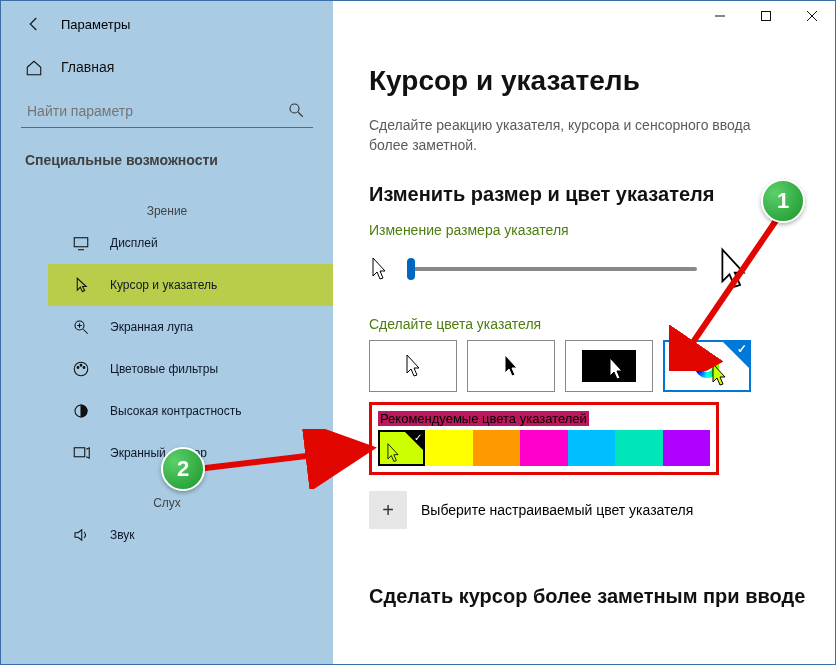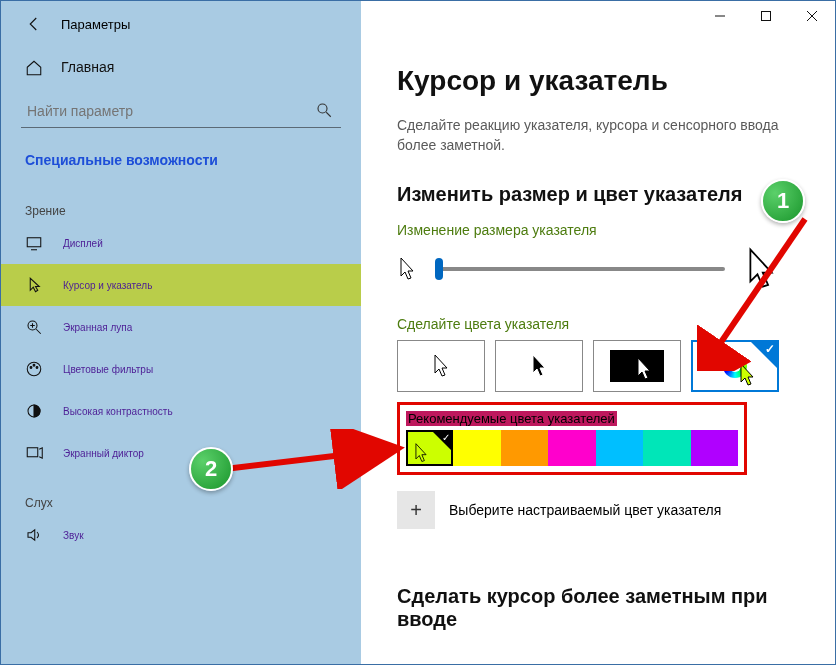--- a/index.html
+++ b/index.html
@@ -6,31 +6,31 @@
   body { background: #fff; }
   .window { width: 836px; height: 665px; border: 1px solid #3a6ea5; position: relative; display: flex; overflow: hidden; }
 
   
   .watermark { position: absolute; top: 16px; left: 284px; display: flex; align-items: center; font-size: 32px; color: #888; letter-spacing: 2px; opacity: 0.55; z-index: 0; pointer-events: none; font-weight: 300;}
   .watermark .win-tile { display: inline-grid; grid-template-columns: 14px 14px; grid-template-rows: 14px 14px; gap: 2px; margin-right: 6px; }
   .watermark .win-tile span { background: #a9cbe3; }
   .watermark .dot { color: #5aa0d6; }
 
   
-  .sidebar { width: 360px; background: #a9cbe3; padding: 14px 0 0 0; position: relative; z-index: 1; display: flex; flex-direction: column; }
+  .sidebar { width: 332px; background: #a9cbe3; padding: 14px 0 0 0; position: relative; z-index: 1; display: flex; flex-direction: column; }
   .sb-row { display: flex; gap: 18px; padding: 10px 24px; font-size: 14px; color: #111; }
   .sb-header { display:flex; align-items:center; gap: 18px; padding: 0 24px 16px 24px; }
   .sb-header .title { font-size: 13px; }
   .sb-back { width: 18px; height: 18px; }
   .sb-search { margin: 8px 20px 18px 20px; position: relative; }
   .sb-search input { width: 100%; background: transparent; border: none; border-bottom: 1px solid #5b6a76; padding: 8px 30px 8px 6px; font-size: 14px; color: #333; outline: none; }
   .sb-search .mag { position: absolute; right: 8px; top: 6px; }
-  .sb-category { padding: 6px 24px 14px 24px; font-size: 14px; font-weight: 600; color: #1d4ed8; }
-  .sb-group { padding: 22px 24px 4px 24px; font-size: 12px; color: #444; }
-  .sb-item { display: flex; align-items: center; gap: 20px; padding: 12px 24px; font-size: 10px; color: #4c1d95; cursor: pointer; }
+  .sb-category { padding: 6px 24px 14px 24px; font-size: 14px; font-weight: 600; color: #404040; }
+  .sb-group { padding: 22px 24px 4px 24px; font-size: 12px; color: #444; text-align: center; }
+  .sb-item { display: flex; align-items: center; gap: 20px; padding: 12px 24px; font-size: 12px; color: #0f172a; cursor: pointer; margin-left: 47px; }
   .sb-item svg { width: 18px; height: 18px; flex-shrink: 0; }
   .sb-item.active { background: #b9cd4a; }
 
   
   .main { flex: 1; background: #fff; position: relative; z-index: 1; }
   .titlebar { height: 30px; display:flex; justify-content:flex-end; align-items:flex-start; }
   .tb-btn { width: 46px; height: 30px; display:flex; align-items:center; justify-content:center; }
   .content { padding: 34px 28px 20px 36px; }
   h1 { font-size: 28px; font-weight: 600; margin-bottom: 18px; color: #111; }
   .subtext { font-size: 14px; color: #5a5a5a; line-height: 20px; margin-bottom: 28px; max-width: 420px;}

